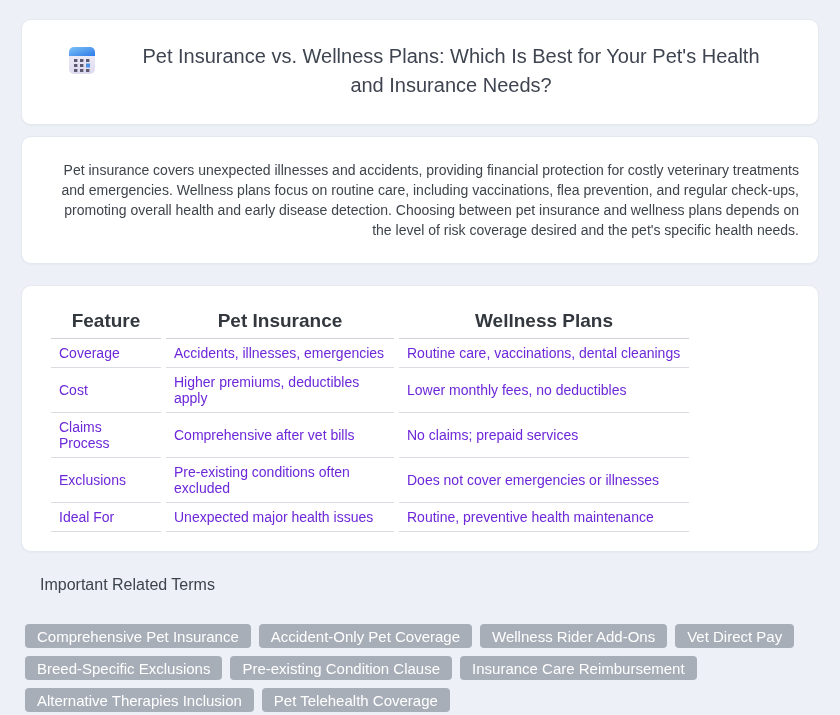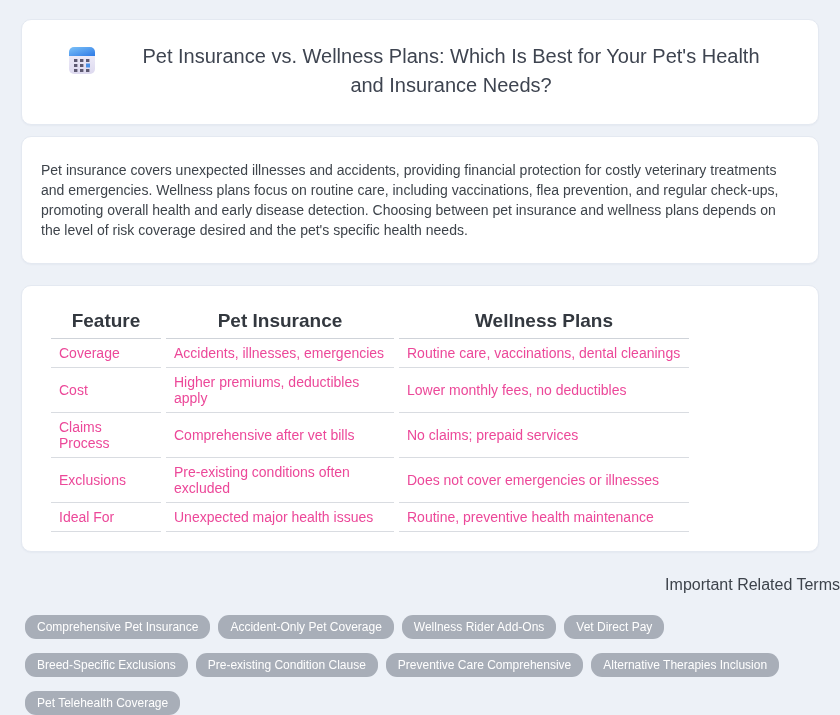--- a/index.html
+++ b/index.html
@@ -39,69 +39,70 @@
     text-align: center;
     max-width: 640px;
   }
   
   .summary-card { padding: 23px 19px; margin-bottom: 21px; }
   .summary-card p {
     margin: 0;
     font-size: 14px;
     line-height: 20px;
     color: #3e444b;
+    text-align: right;
   }
   
   .table-card { padding: 20px 24px 19px; }
   table.compare {
     border-collapse: separate;
     border-spacing: 5px 0;
     font-size: 14px;
   }
   table.compare th {
     font-size: 19px;
     font-weight: 700;
     color: #33383f;
     text-align: center;
     padding: 4px 8px 6px;
     border-bottom: 1px solid #cfd3d9;
   }
   table.compare td {
     padding: 6px 8px;
     border-bottom: 1px solid #d9dce1;
-    color: #ec4899;
+    color: #6d28d9;
     text-align: left;
     vertical-align: middle;
   }
   col.c1 { width: 110px; }
   col.c2 { width: 228px; }
   col.c3 { width: 290px; }
   
   .terms-heading {
-    margin: 24px 0 15px;
-    text-align: right;
+    margin: 24px 0 30px;
+    text-align: left;
     font-size: 16px;
     font-weight: 400;
     color: #3d434b;
+    padding-left: 40px;
   }
   .chips {
     margin: 0 25px;
     display: flex;
     flex-wrap: wrap;
     gap: 8px;
   }
   .chip {
     background: var(--chip, #a8aeb8);
     color: #ffffff;
-    font-size: 12px;
+    font-size: 15px;
     line-height: 13px;
     padding: 6px 12px 5px;
-    border-radius: 11px;
+    border-radius: 4px;
     white-space: nowrap;
-    margin-top: 6px;
   }
   
   .footer-bar {
     margin: 14px 21px 0;
     background: var(--footer-bar, #dde8f6);
     border-radius: 3px;
     padding: 10px 11px;
     text-align: right;
     font-size: 13px;
     color: #3b4046;
@@ -197,20 +198,20 @@
 <h2 class="terms-heading">Important Related Terms</h2>
 
 <div class="chips">
 
 <span class="chip">Comprehensive Pet Insurance</span>
     <span class="chip">Accident-Only Pet Coverage</span>
     <span class="chip">Wellness Rider Add-Ons</span>
     <span class="chip">Vet Direct Pay</span>
     <span class="chip">Breed-Specific Exclusions</span>
     <span class="chip">Pre-existing Condition Clause</span>
-    <span class="chip">Preventive Care Comprehensive</span>
+    <span class="chip">Insurance Care Reimbursement</span>
     <span class="chip">Alternative Therapies Inclusion</span>
     <span class="chip">Pet Telehealth Coverage</span>
   </div>
 
 <footer class="footer-bar">
   
 </footer>
 
 </body></html>

